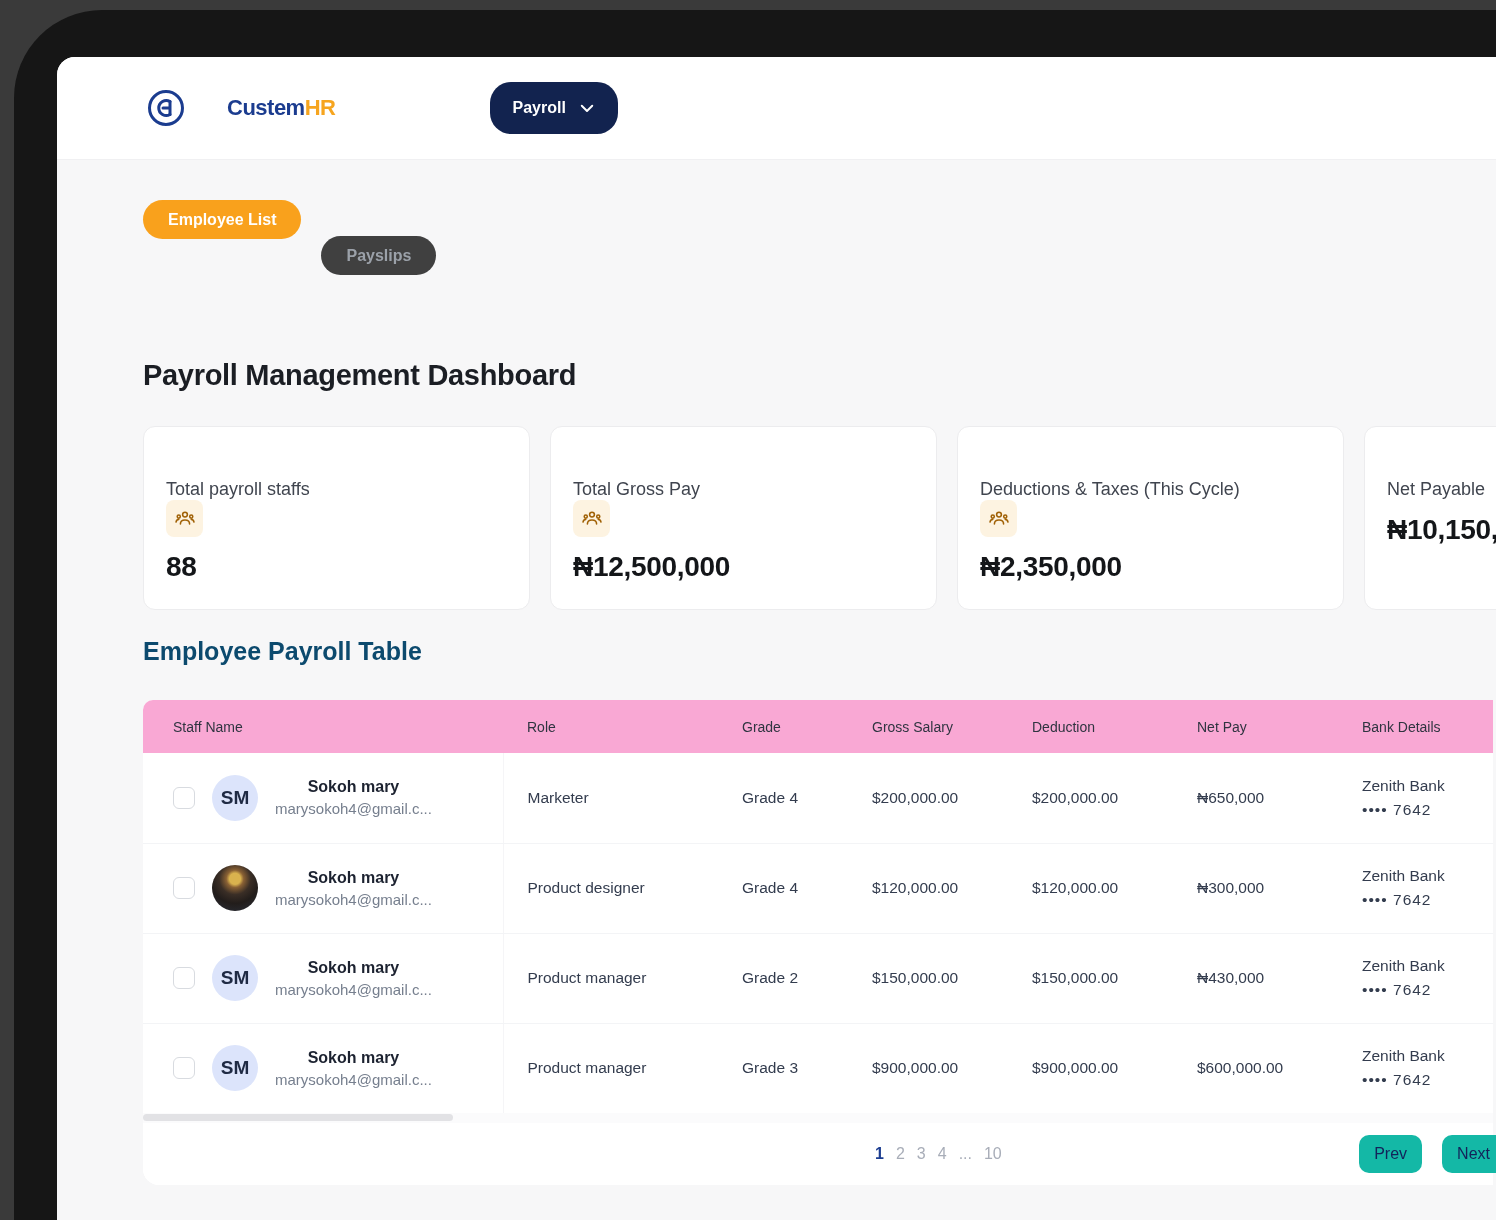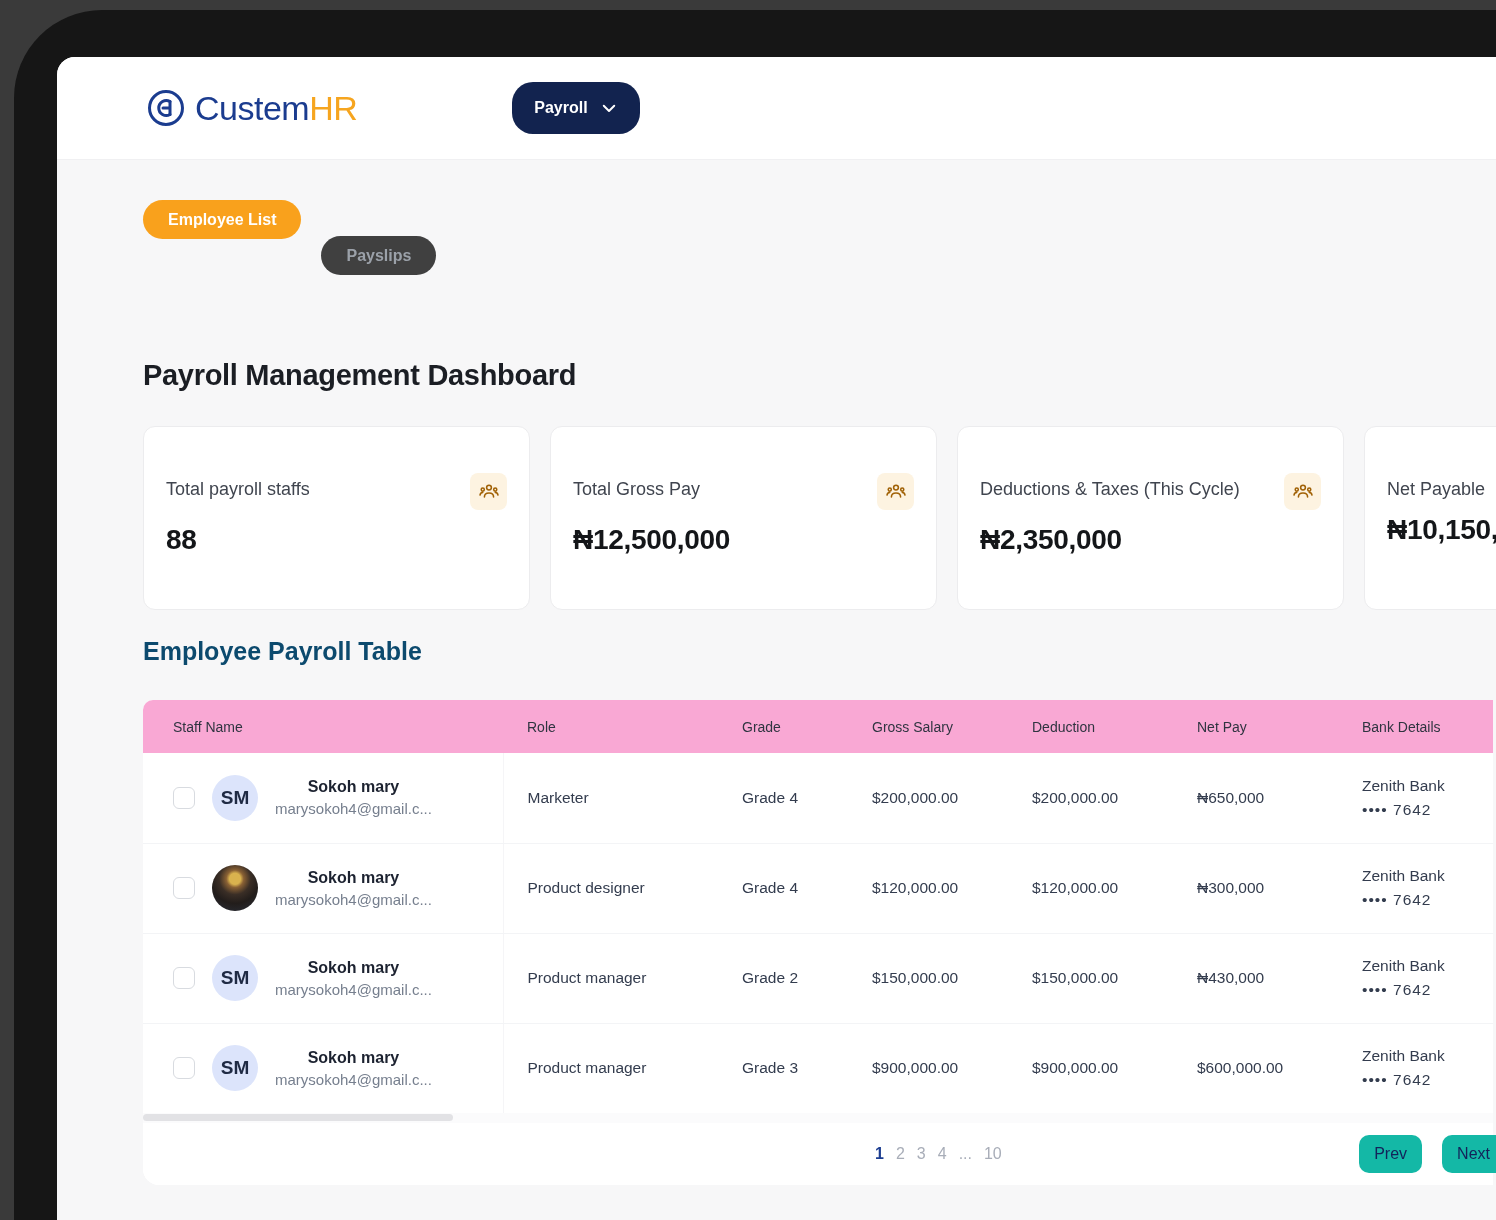--- a/index.html
+++ b/index.html
@@ -17,21 +17,21 @@
     position:absolute; left:57px; top:57px; right:0; bottom:0;
     background:#f7f7f8; border-top-left-radius:18px; overflow:hidden;
   }
   
   .topbar {
     height:103px; background:#ffffff; border-bottom:1px solid #f0f0f2;
     display:flex; align-items:center; padding-left:90px;
   }
   .logo { display:flex; align-items:center; gap:10px; }
   .logo-mark { width:38px; height:38px; color:#1b3c8f; }
-  .logo-text { font-size:34px; font-weight:400; letter-spacing:-0.5px; }
+  .logo-text { font-size:22px; font-weight:700; letter-spacing:-0.5px;margin-left:32px; }
   .logo-text .t1 { color:#1b3c8f; }
   .logo-text .t2 { color:#f6a51f; }
   .nav-pill {
     margin-left:155px; background:#12234f; color:#ffffff; border:none;
     height:52px; padding:0 22px; border-radius:21px; font-size:16px; font-weight:600;
     display:flex; align-items:center; gap:12px; cursor:pointer;
     font-family:inherit;
   }
   .nav-pill svg { width:18px; height:18px; }
   
@@ -43,21 +43,21 @@
   }
   .tab.active { background:#f9a11c; color:#ffffff; }
   .tab.inactive { background:#404040; color:#9ba1a9; font-weight:700;margin-top:36px; }
   h1.page-title { margin-top:84px; font-size:29px; font-weight:700; color:#1b1e24; letter-spacing:-0.3px; }
   
   .cards { display:flex; gap:20px; margin-top:34px; }
   .card {
     flex:0 0 387px; height:184px; background:#ffffff; border:1px solid #ececee;
     border-radius:12px; padding:46px 22px 0 22px;
   }
-  .card-top { display:flex; align-items:flex-start; justify-content:space-between; }
+  .card-top { display:flex; align-items:flex-start; justify-content:space-between;flex-direction:column; }
   .card-label { font-size:18px; color:#40454f; padding-top:6px; }
   .card-icon {
     width:37px; height:37px; border-radius:8px; background:#fdf3e1;
     display:flex; align-items:center; justify-content:center; color:#a16207; flex:0 0 auto;
   }
   .card-icon svg { width:22px; height:22px; }
   .card-value { font-size:28px; font-weight:700; color:#141619; margin-top:14px; letter-spacing:-0.3px; }
   
   h2.table-title { margin-top:27px; font-size:25px; font-weight:700; color:#0c4a6e; }
   .table-wrap { margin-top:34px; background:#ffffff; border-top-left-radius:10px; border-bottom-left-radius:16px; width:1350px; }

